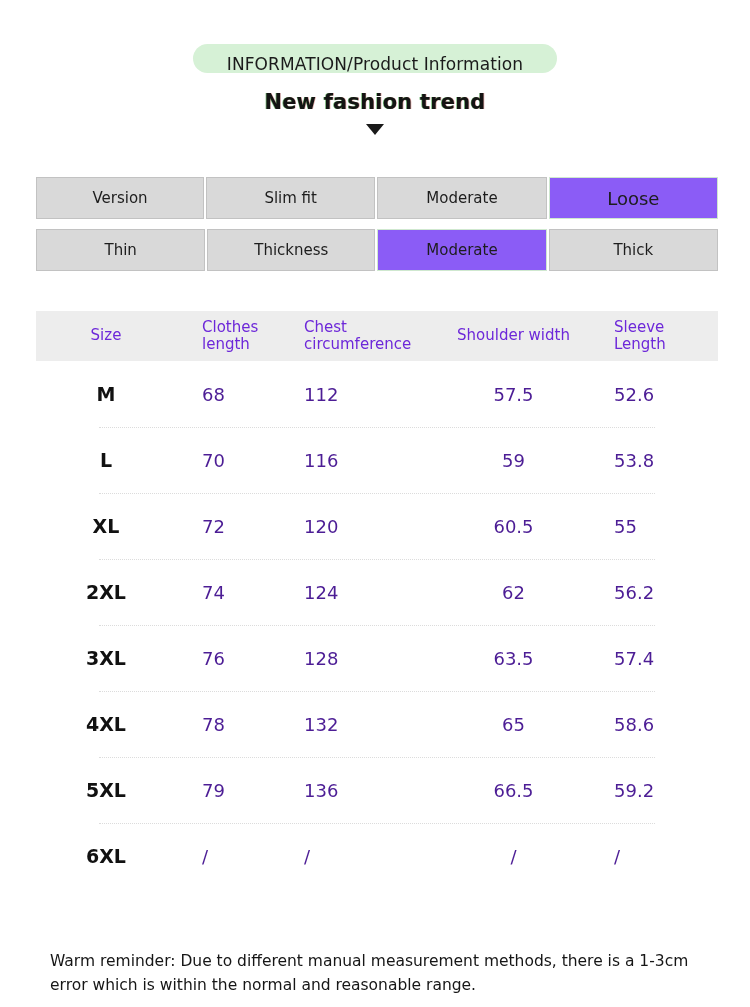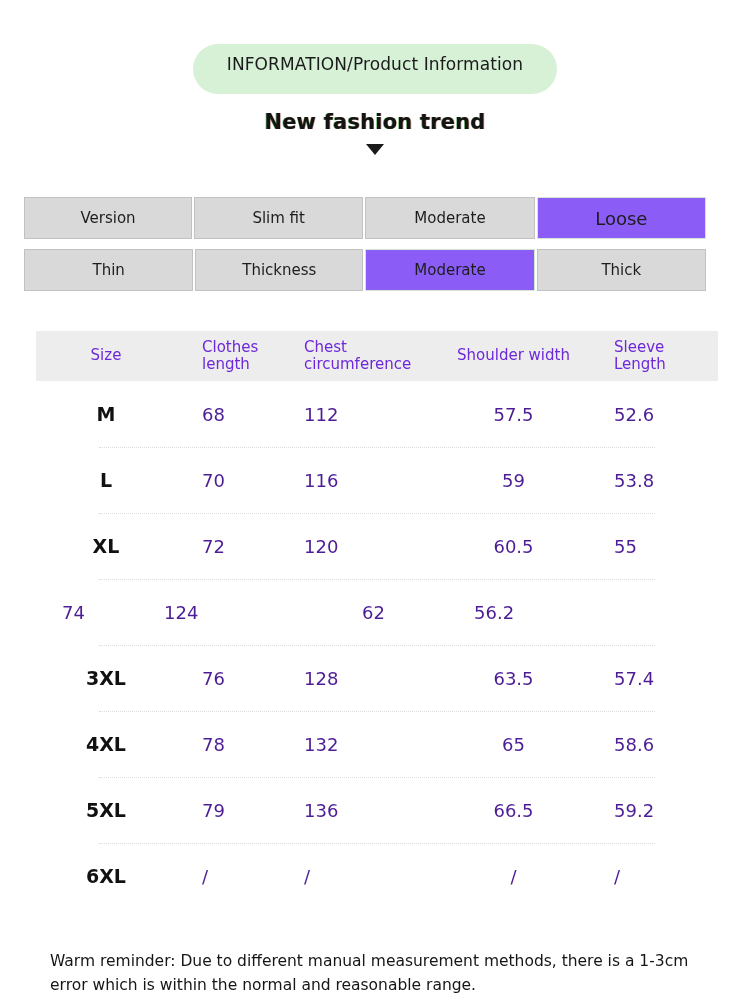--- a/index.html
+++ b/index.html
@@ -10,21 +10,21 @@
     overflow: hidden;
   }
   .page { position: relative; width: 750px; height: 1007px; background:#fff; }
 
   
   .info-pill-wrap { padding-top: 44px; text-align: center; }
   .info-pill {
     display: inline-block;
     background: #d6f1d6;
     border-radius: 26px;
-    padding: 12px 34px 21px;
+    padding: 12px 34px 0;
     font-size: 17px;
     color: #1b1b1b;
     letter-spacing: .1px;
     line-height: 1;
   }
   .trend-title {
     margin-top: 16px;
     text-align: center;
     font-size: 21px;
     font-weight: bold;
@@ -35,21 +35,21 @@
   .trend-arrow { text-align: center; margin-top: 6px; }
   .tri-down {
     display: inline-block;
     width: 0; height: 0;
     border-left: 9px solid transparent;
     border-right: 9px solid transparent;
     border-top: 11px solid #1a1a1a;
   }
 
   
-  .attr-block { margin-top: 38px; padding: 0 24px; }
+  .attr-block { margin-top: 38px; padding: 0 36px; }
   .attr-row { display: flex; width: 682px; margin-bottom: 10px; }
   .attr-cell {
     background: #d9d9d9;
     border: 1px solid #c2c2c2;
     height: 42px;
     display: flex;
     align-items: center;
     justify-content: center;
     font-size: 15px;
     color: #1d1d1d;
@@ -168,20 +168,21 @@
 
         <div class="t-row">
           <div class="c c0 sz">XL</div>
           <div class="c c1 val">72</div>
           <div class="c c2 val">120</div>
           <div class="c c3 val">60.5</div>
           <div class="c c4 val">55</div>
         </div>
 
         <div class="t-row">
+          <div class="c c0 sz">2XL</div>
           <div class="c c1 val">74</div>
           <div class="c c2 val">124</div>
           <div class="c c3 val">62</div>
           <div class="c c4 val">56.2</div>
         </div>
 
         <div class="t-row">
           <div class="c c0 sz">3XL</div>
           <div class="c c1 val">76</div>
           <div class="c c2 val">128</div>

